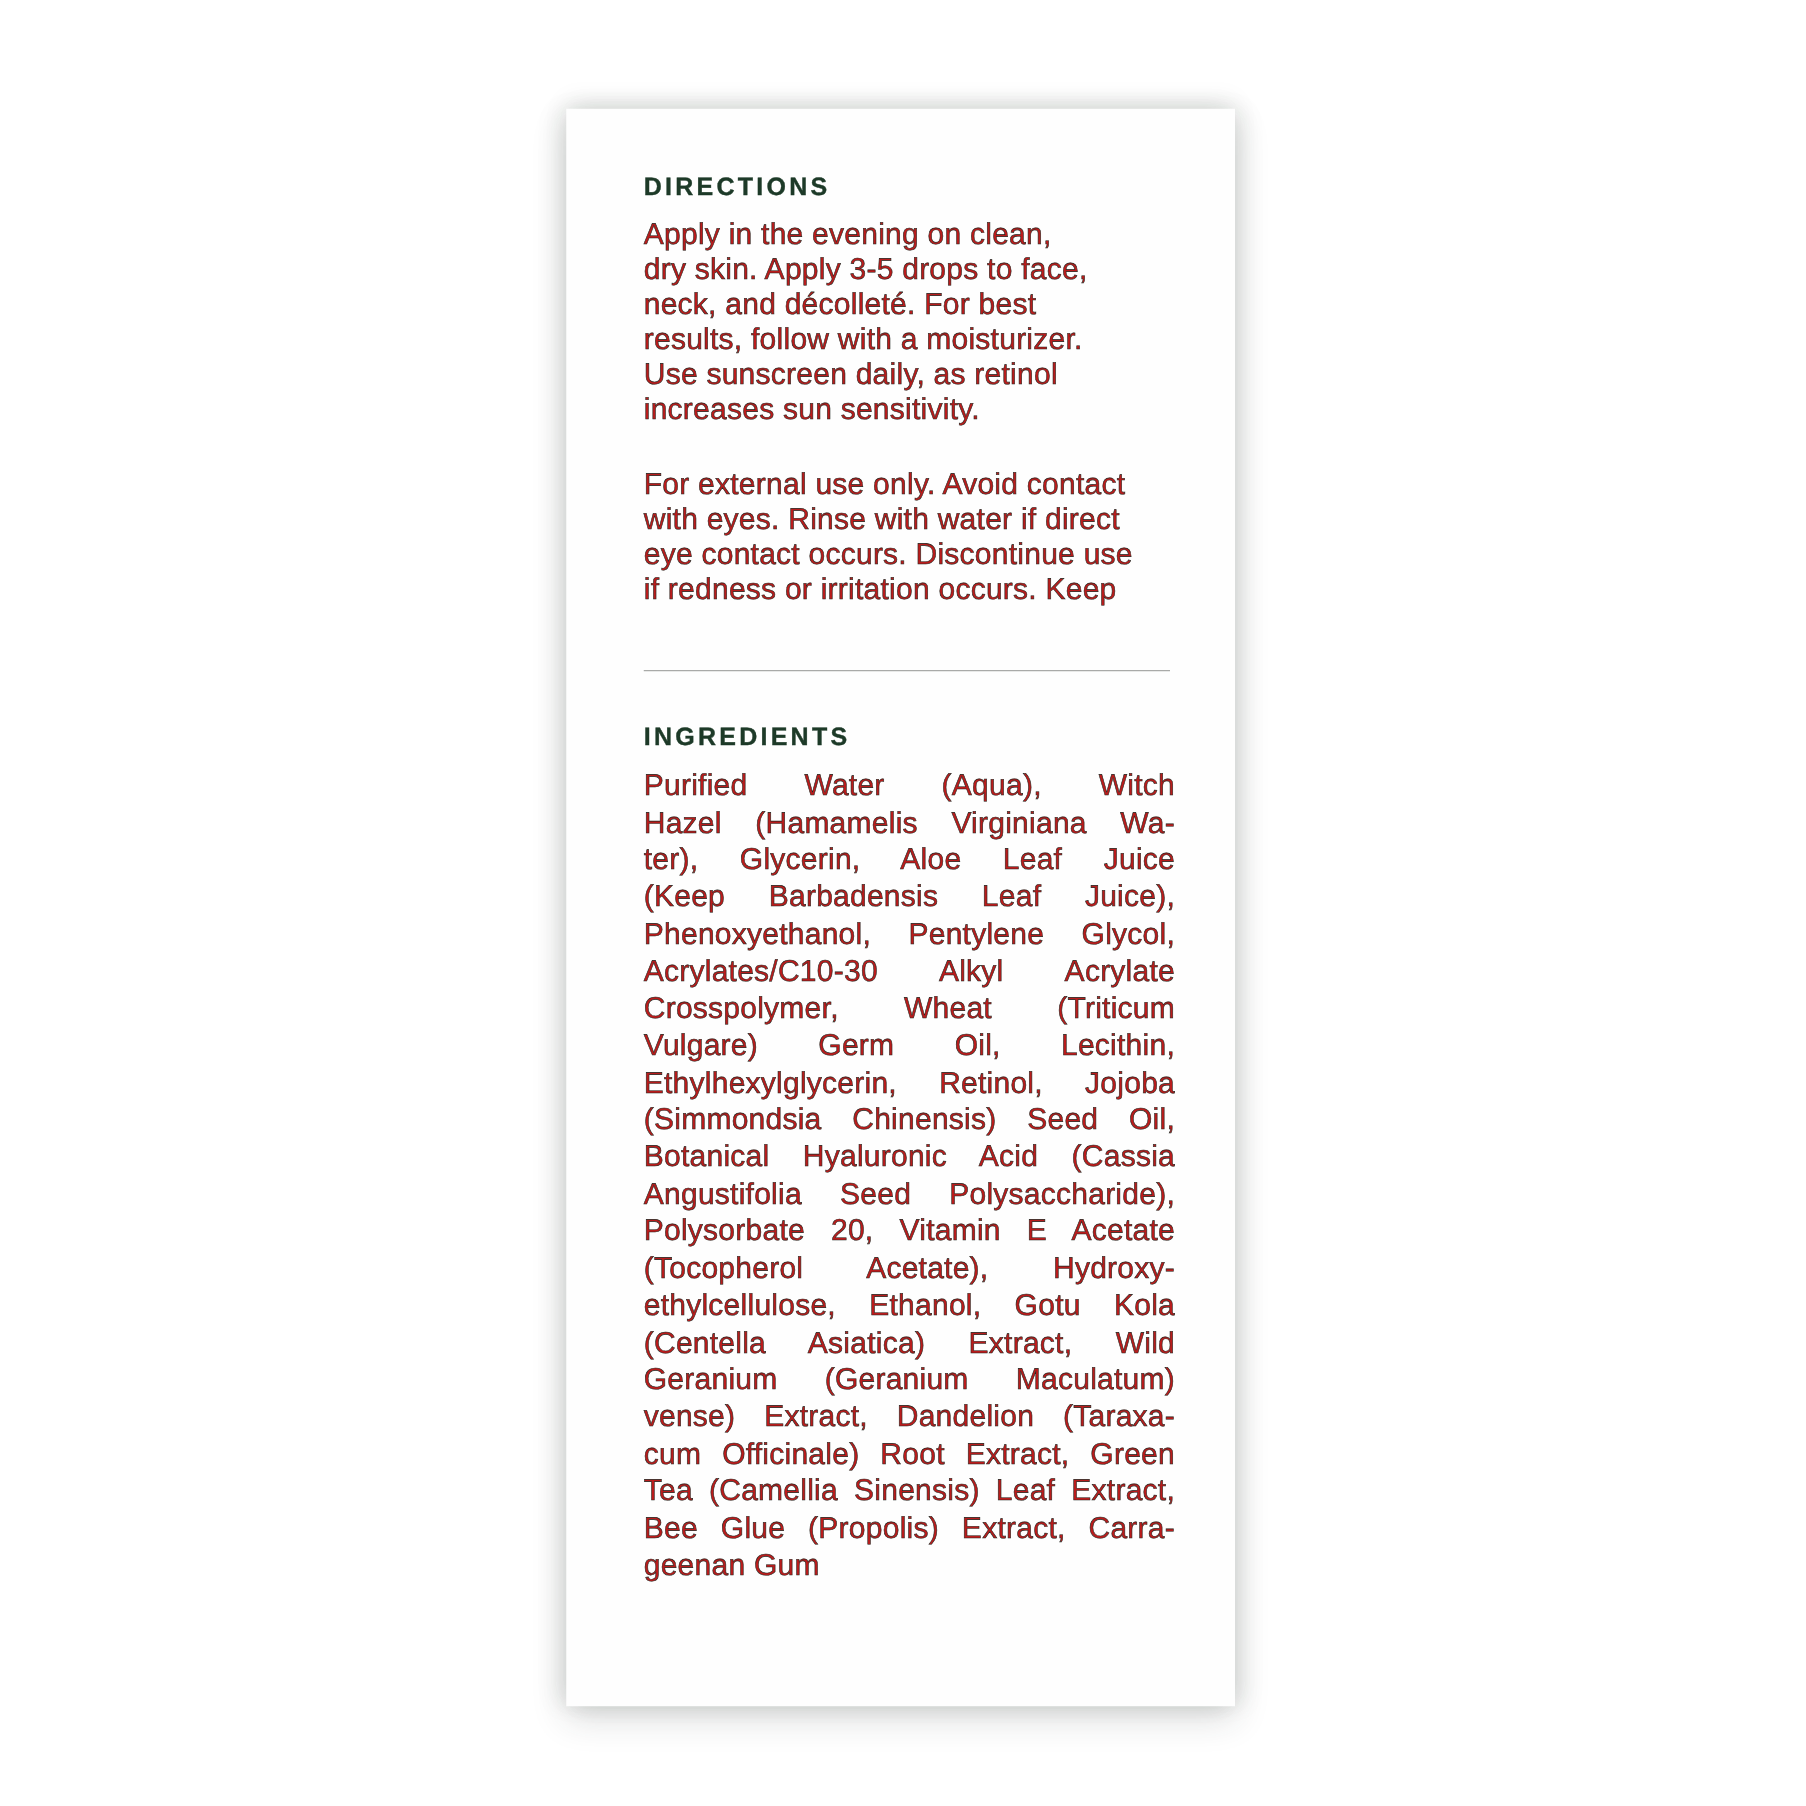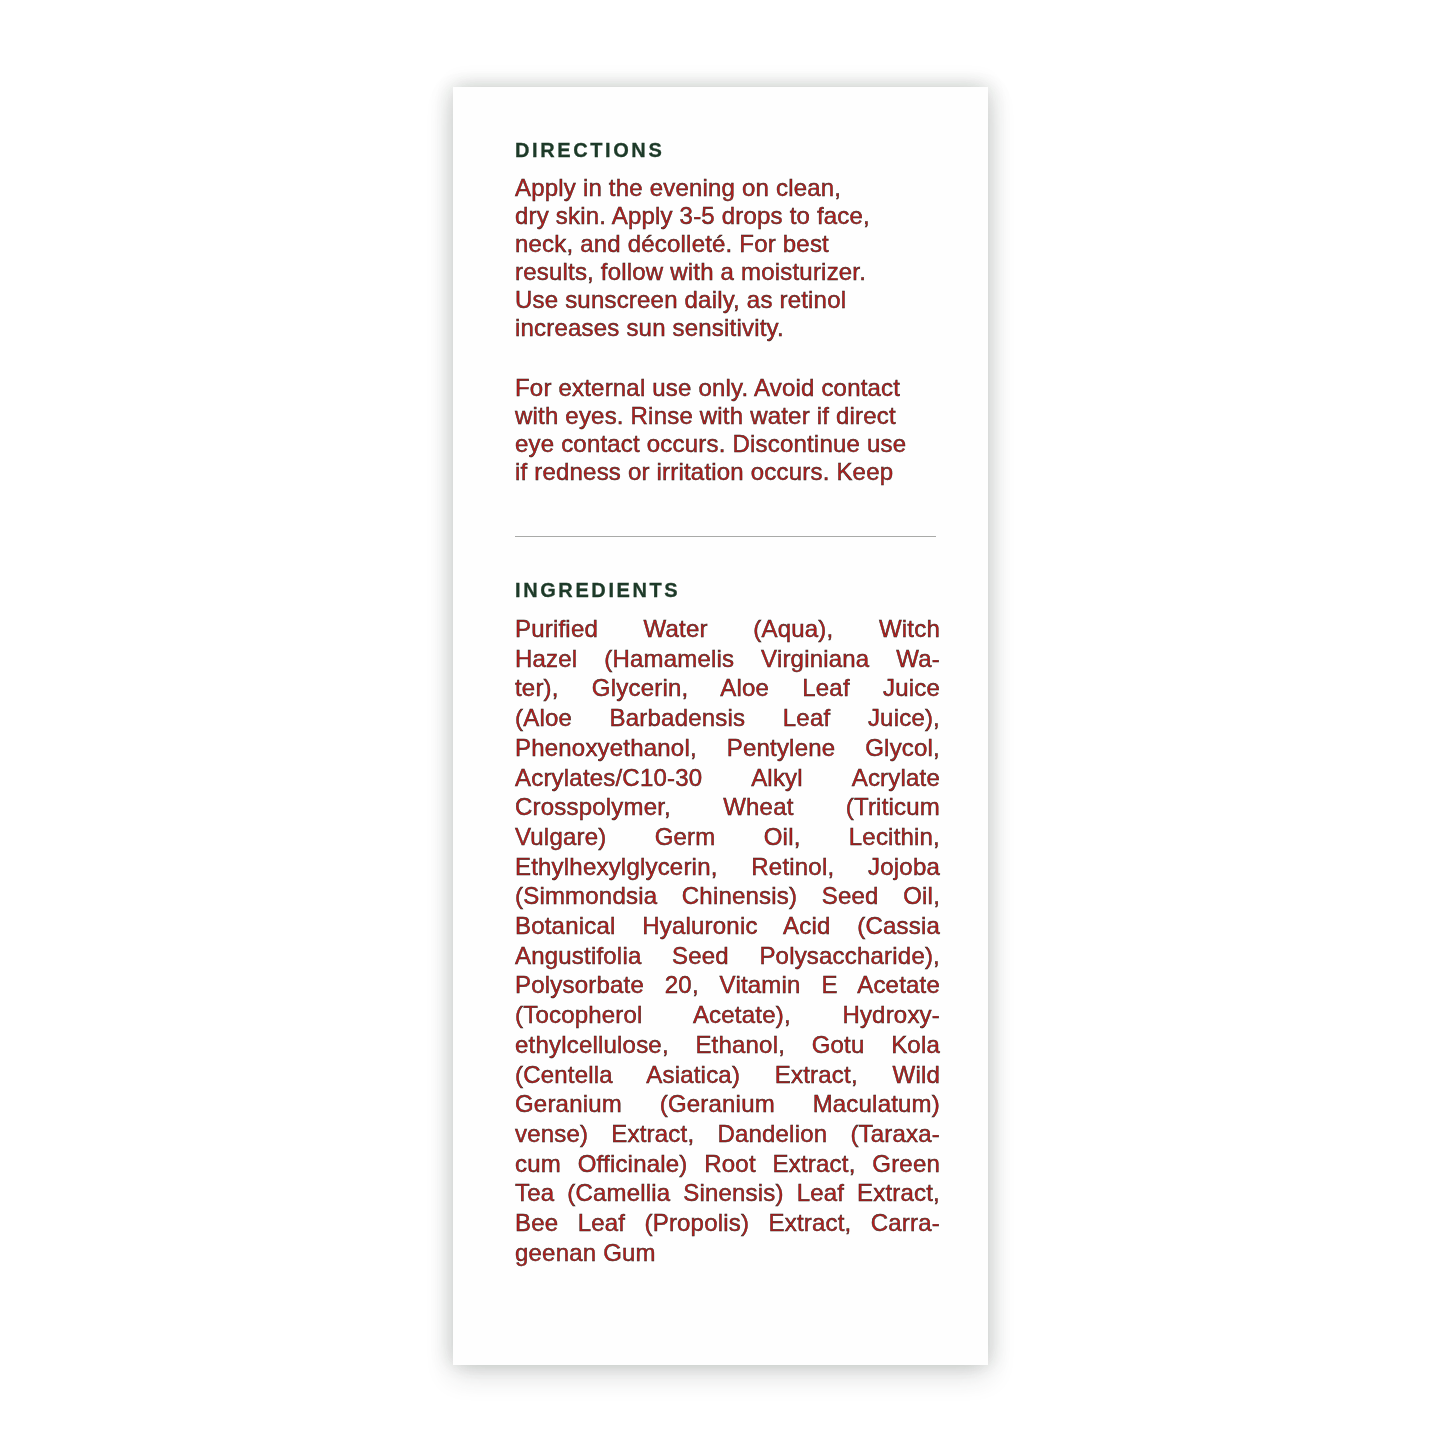--- a/index.html
+++ b/index.html
@@ -109,38 +109,38 @@
 
       <hr class="divider">
 
       <section>
         <div class="section-heading">INGREDIENTS</div>
 
         <div class="body-text ingredients-list">
             <div class="jline">Purified Water (Aqua), Witch</div>
             <div class="jline">Hazel (Hamamelis Virginiana Wa-</div>
             <div class="jline">ter), Glycerin, Aloe Leaf Juice</div>
-            <div class="jline">(Aloe Barbadensis Leaf Juice),</div>
+            <div class="jline">(Keep Barbadensis Leaf Juice),</div>
             <div class="jline">Phenoxyethanol, Pentylene Glycol,</div>
             <div class="jline">Acrylates/C10-30 Alkyl Acrylate</div>
             <div class="jline">Crosspolymer, Wheat (Triticum</div>
             <div class="jline">Vulgare) Germ Oil, Lecithin,</div>
             <div class="jline">Ethylhexylglycerin, Retinol, Jojoba</div>
             <div class="jline">(Simmondsia Chinensis) Seed Oil,</div>
             <div class="jline">Botanical Hyaluronic Acid (Cassia</div>
             <div class="jline">Angustifolia Seed Polysaccharide),</div>
             <div class="jline">Polysorbate 20, Vitamin E Acetate</div>
             <div class="jline">(Tocopherol Acetate), Hydroxy-</div>
             <div class="jline">ethylcellulose, Ethanol, Gotu Kola</div>
             <div class="jline">(Centella Asiatica) Extract, Wild</div>
             <div class="jline">Geranium (Geranium Maculatum)</div>
             <div class="jline">vense) Extract, Dandelion (Taraxa-</div>
             <div class="jline">cum Officinale) Root Extract, Green</div>
             <div class="jline">Tea (Camellia Sinensis) Leaf Extract,</div>
-            <div class="jline">Bee Leaf (Propolis) Extract, Carra-</div>
+            <div class="jline">Bee Glue (Propolis) Extract, Carra-</div>
             <div class="jline">geenan Gum</div>
           </div>
       </section>
 
     </div>
   </div>
 
 </div>
 
 </body></html>

